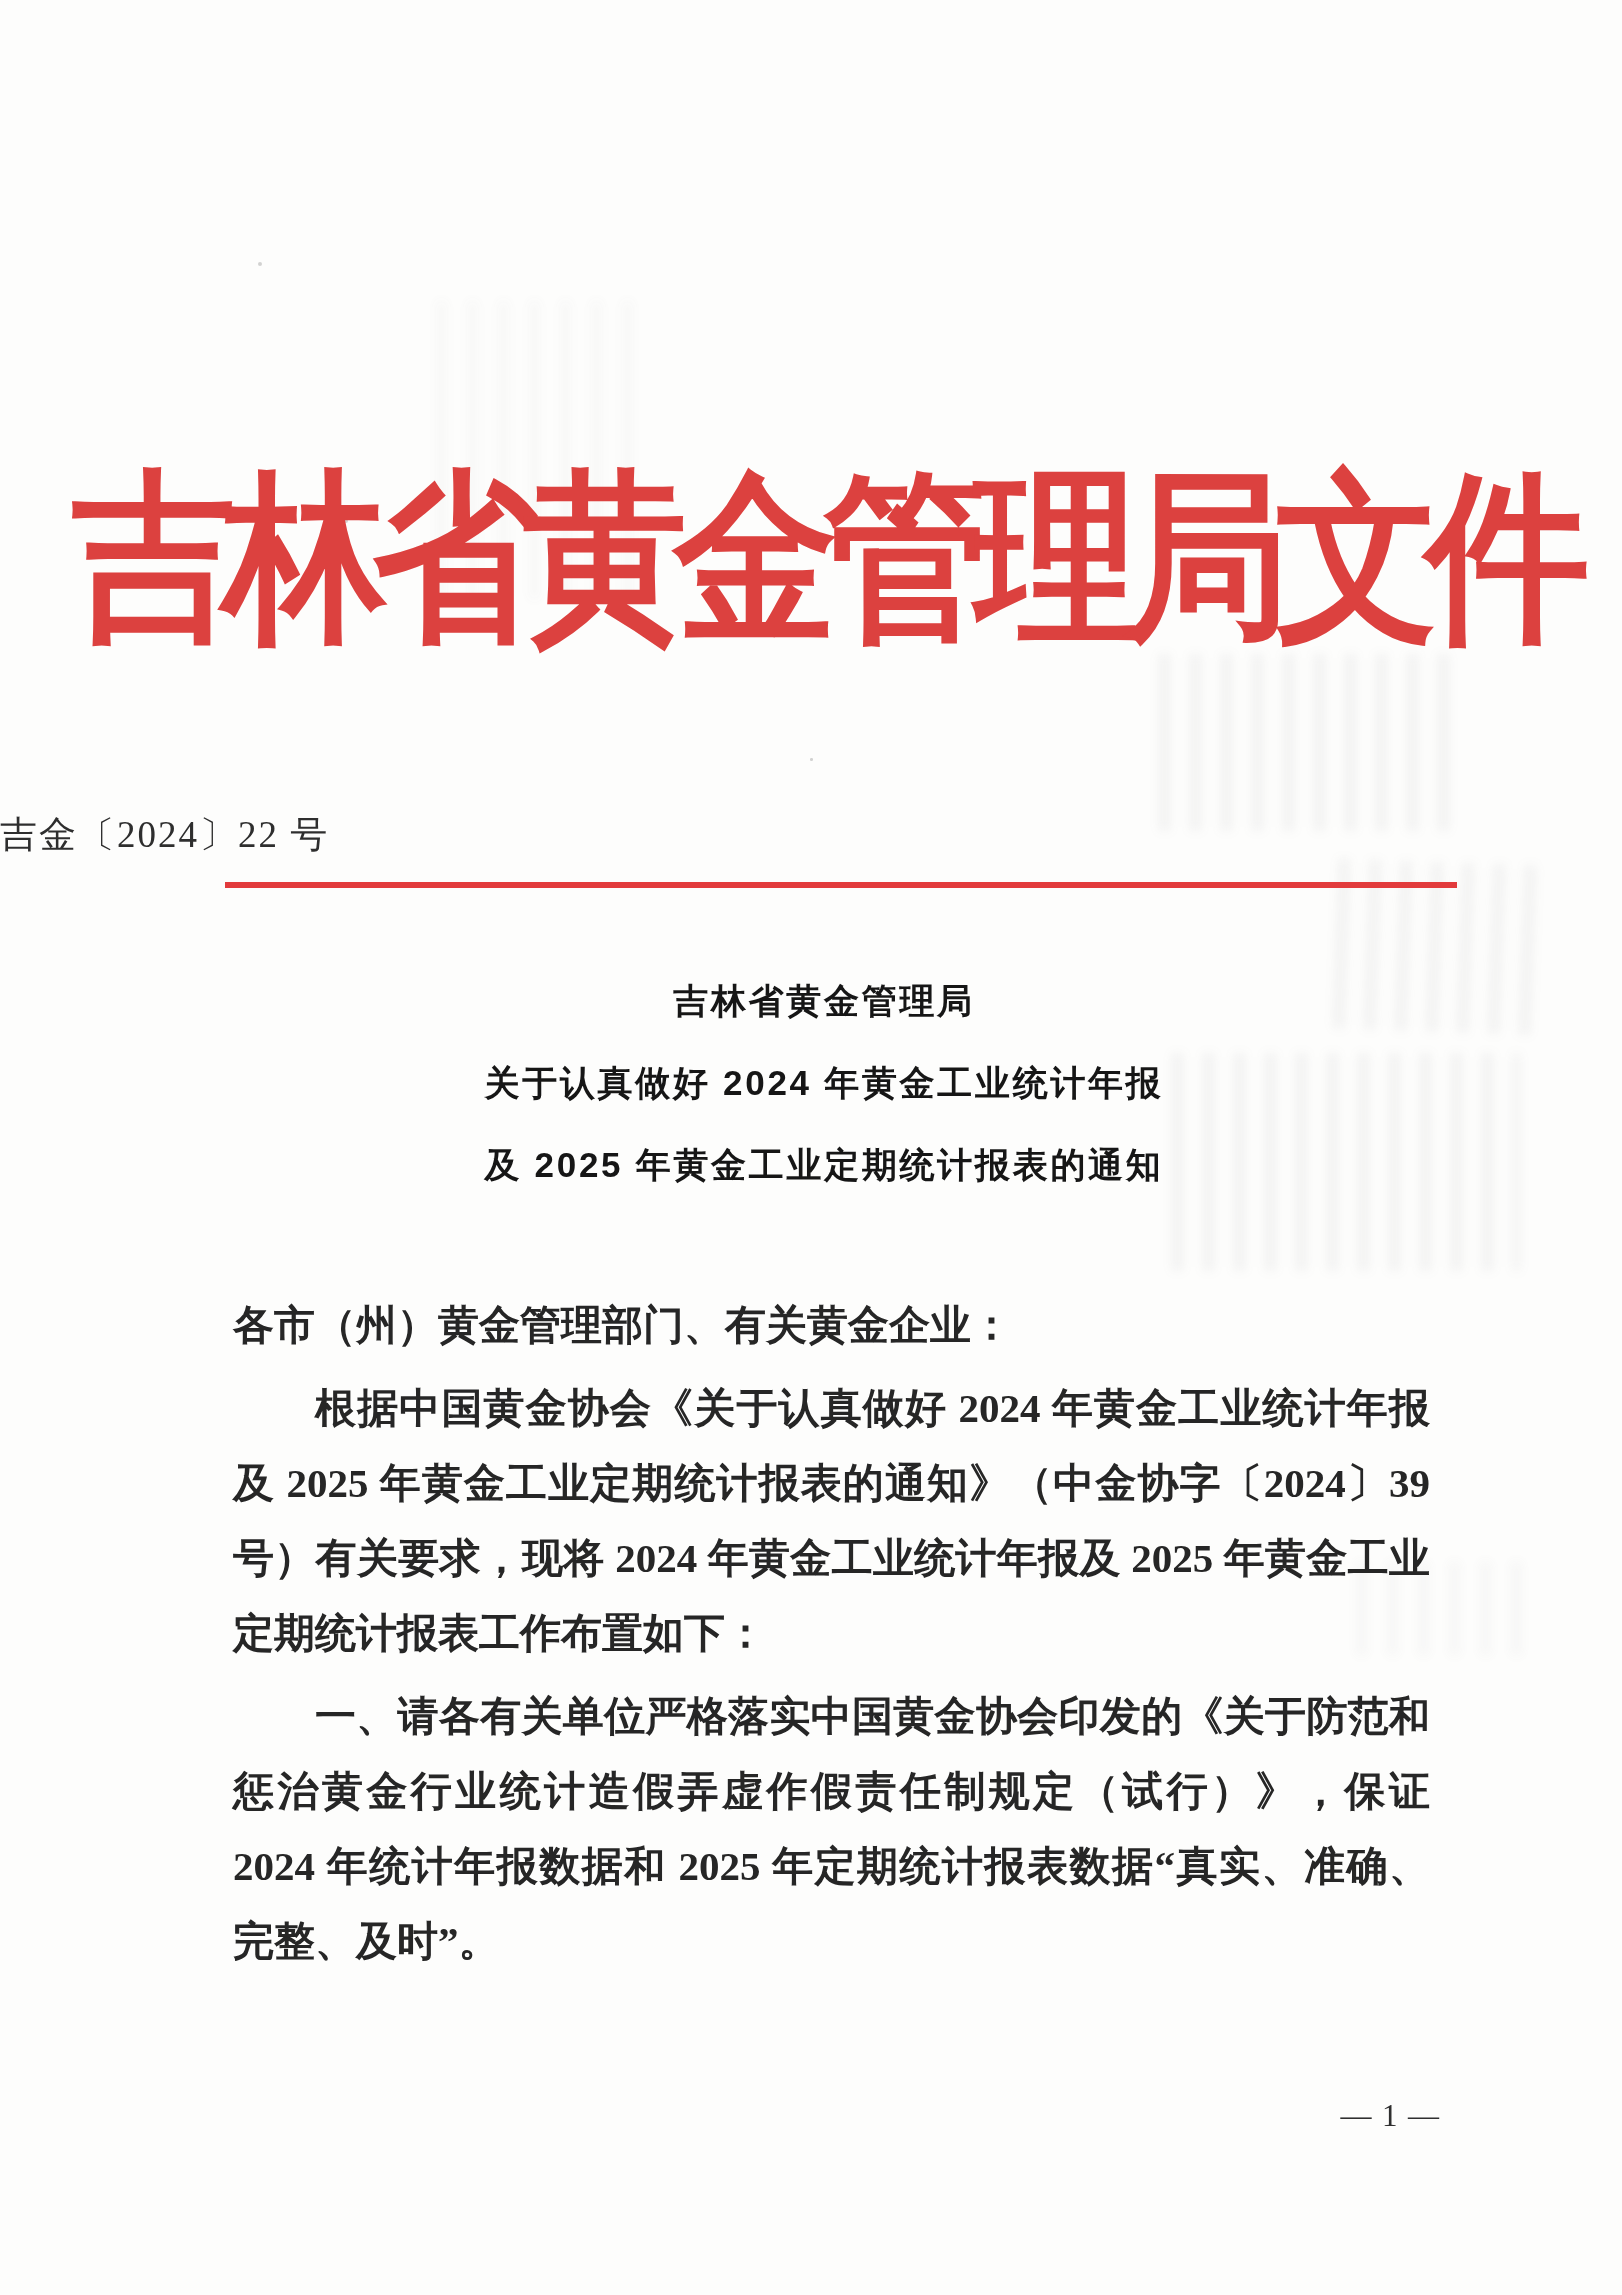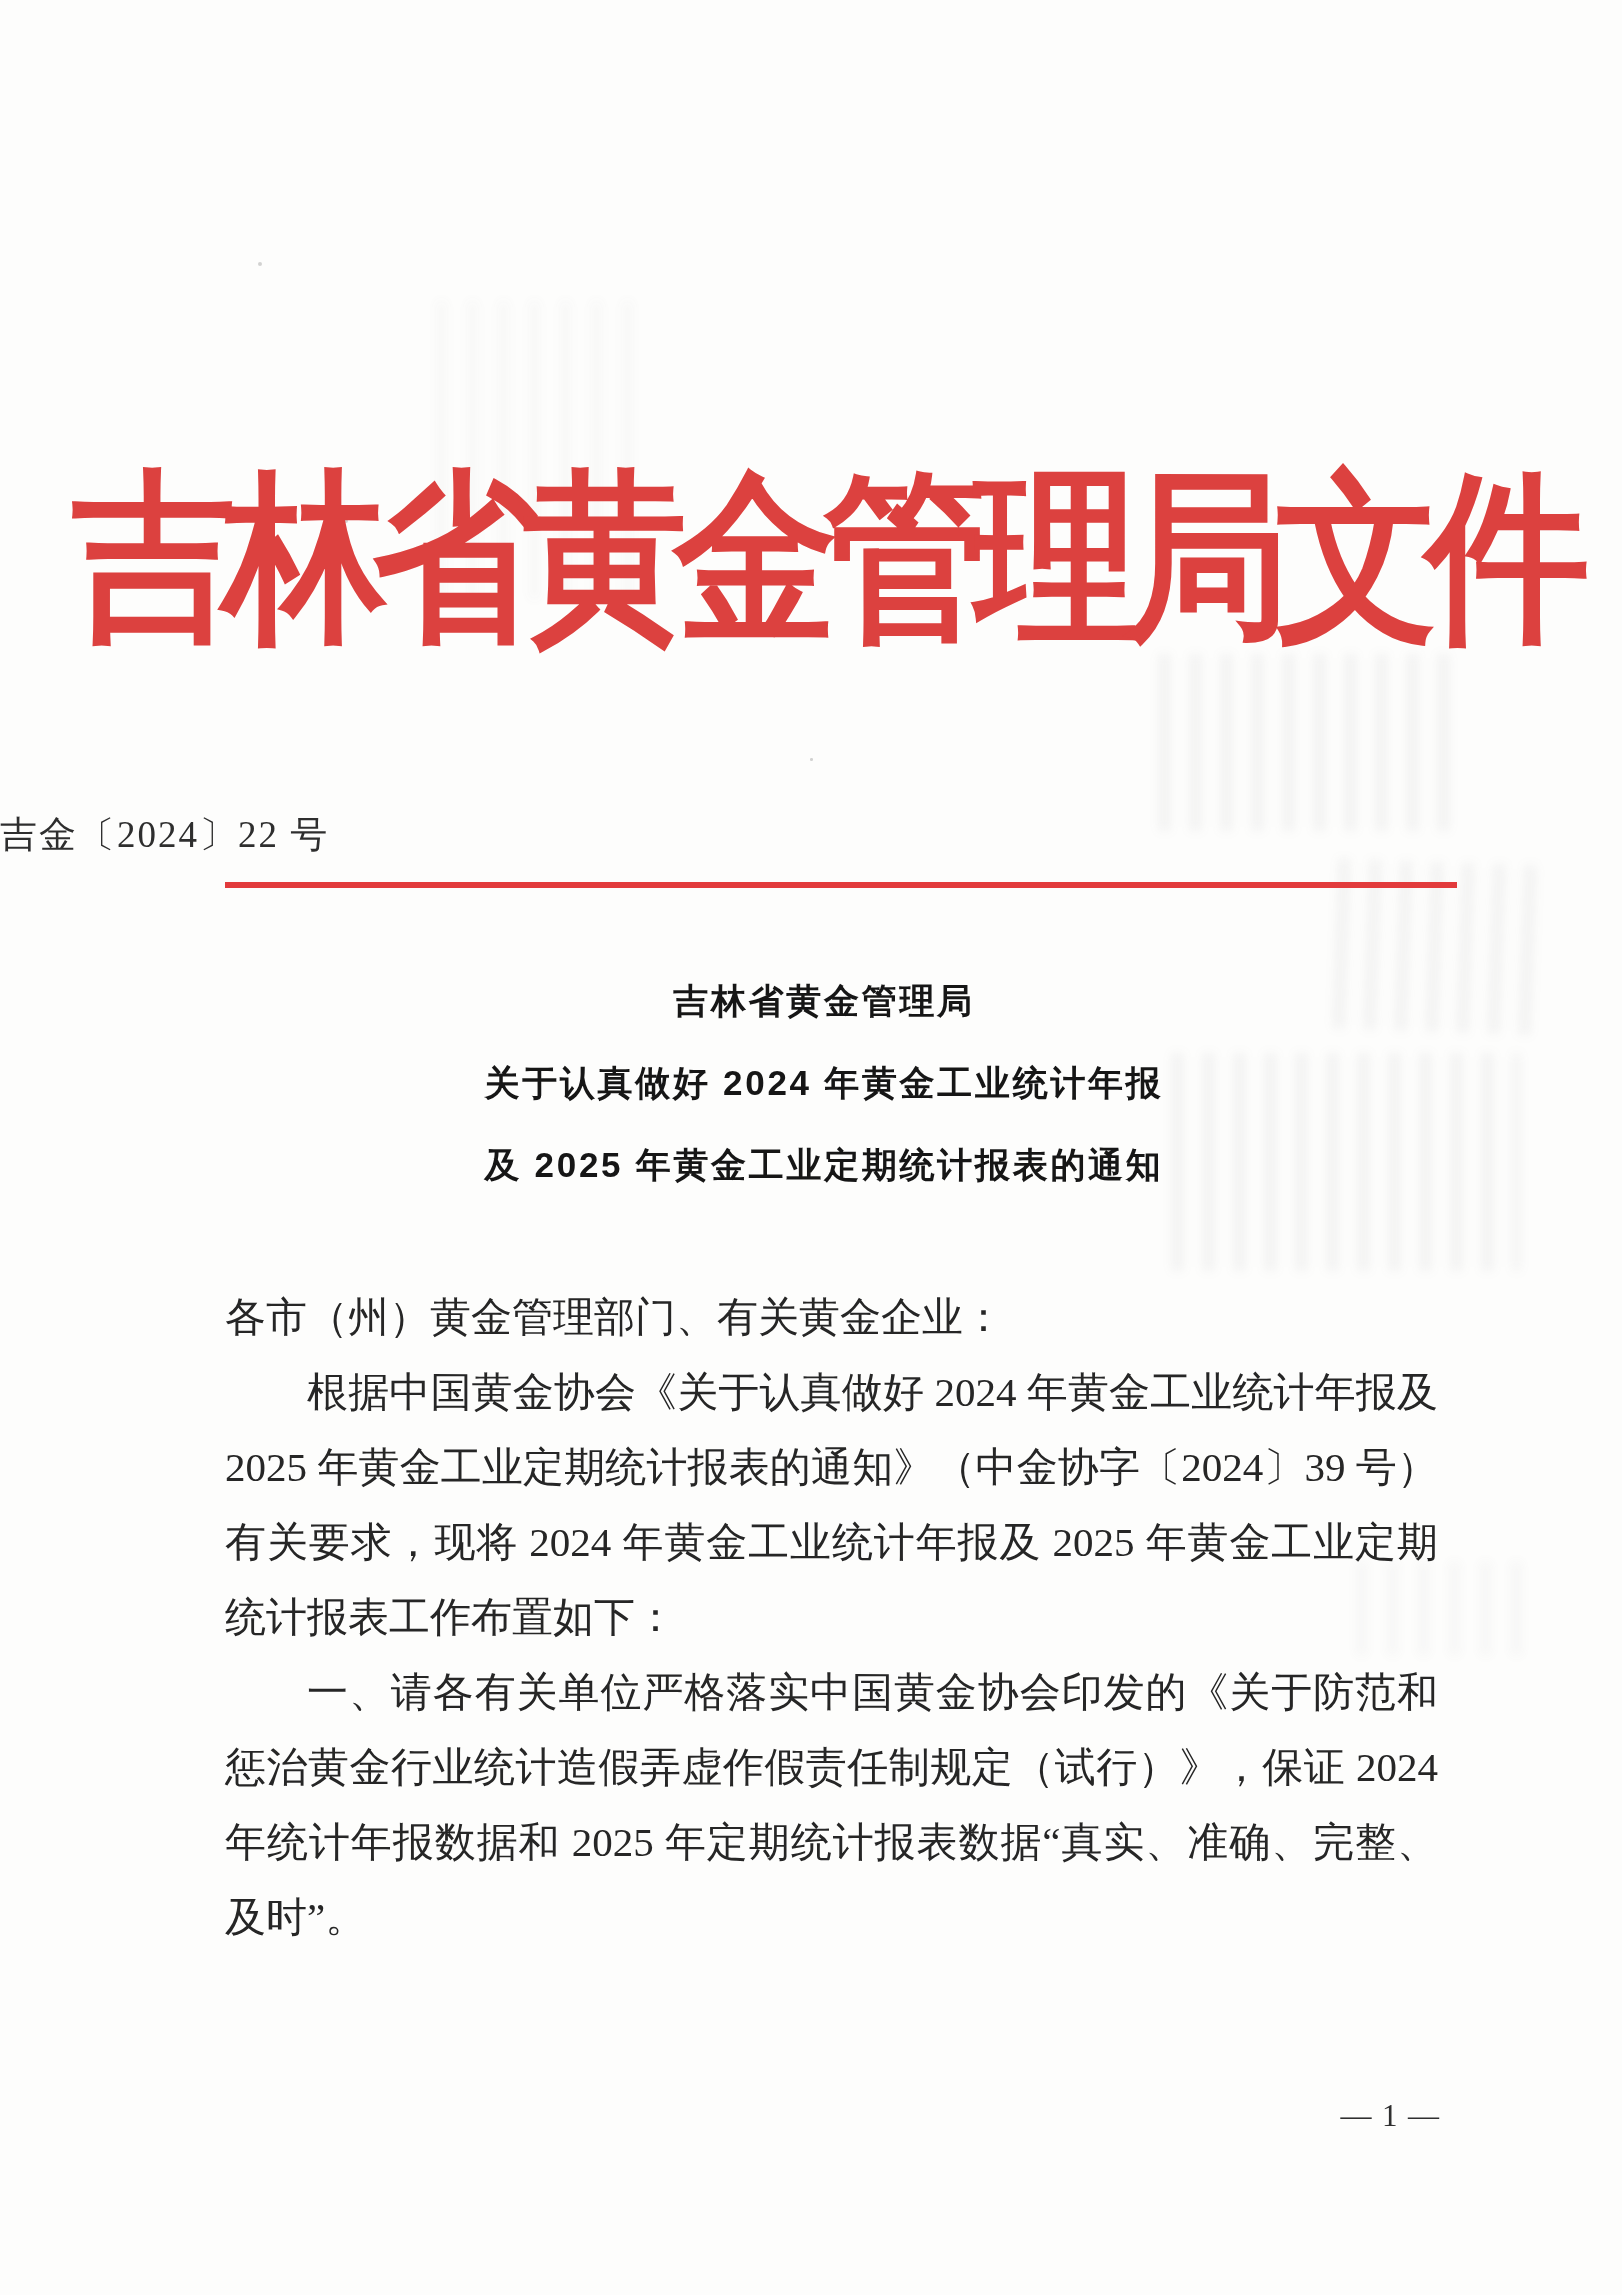--- a/index.html
+++ b/index.html
@@ -102,21 +102,21 @@
   .doc-body {
     position: absolute;
     left: 225px; top: 1280px;
     width: 1213px;
     font-size: 41px;
     line-height: 75px;
     color: #262626;
     text-align: justify;
     text-justify: inter-character;
   }
-  .doc-body p { margin: 0; }
+  .doc-body p { margin: 8px; font-weight: bold; }
   .para { text-indent: 2em; }
 
   .page-number {
     position: absolute;
     left: 1295px; top: 2098px;
     width: 191px;
     text-align: center;
     font-size: 31px;
     letter-spacing: 1.4px;
     color: #2f2f2f;

